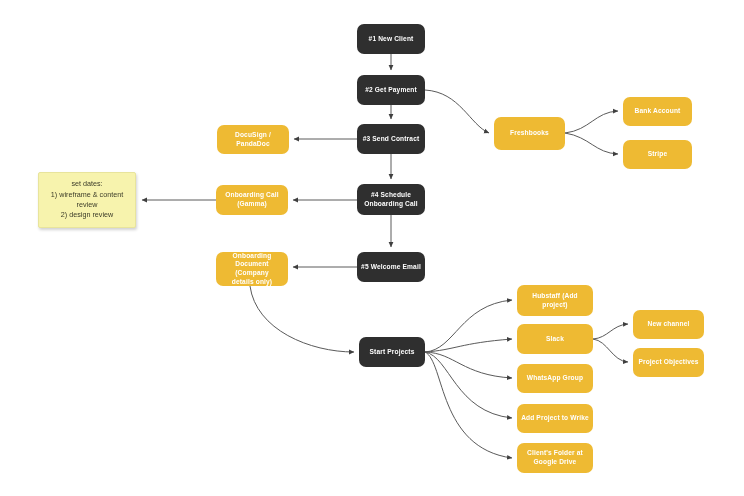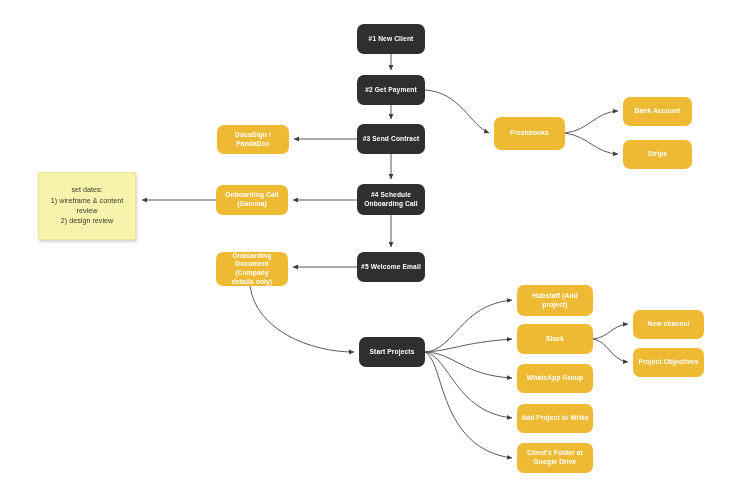--- a/index.html
+++ b/index.html
@@ -81,20 +81,20 @@
   <div class="node yellow" style="left:517px;top:285px;width:76px;height:31px;white-space:pre-line">Hubstaff (Add
 project)</div>
   <div class="node yellow" style="left:517px;top:324px;width:76px;height:30px">Slack</div>
   <div class="node yellow" style="left:517px;top:364px;width:76px;height:29px">WhatsApp Group</div>
   <div class="node yellow" style="left:517px;top:404px;width:76px;height:29px">Add Project to Wrike</div>
   <div class="node yellow" style="left:517px;top:443px;width:76px;height:30px;white-space:pre-line">Client's Folder at
 Google Drive</div>
   <div class="node yellow" style="left:633px;top:310px;width:71px;height:29px">New channel</div>
   <div class="node yellow" style="left:633px;top:348px;width:71px;height:29px">Project Objectives</div>
 
-  <div class="note" style="left:38px;top:172px;width:98px;height:68px">
+  <div class="note" style="left:38px;top:172px;width:98px;height:56px">
     <span>set dates:
 1) wireframe &amp; content
 review
 2) design review</span>
   </div>
 
 </div>
 
 </body></html>

